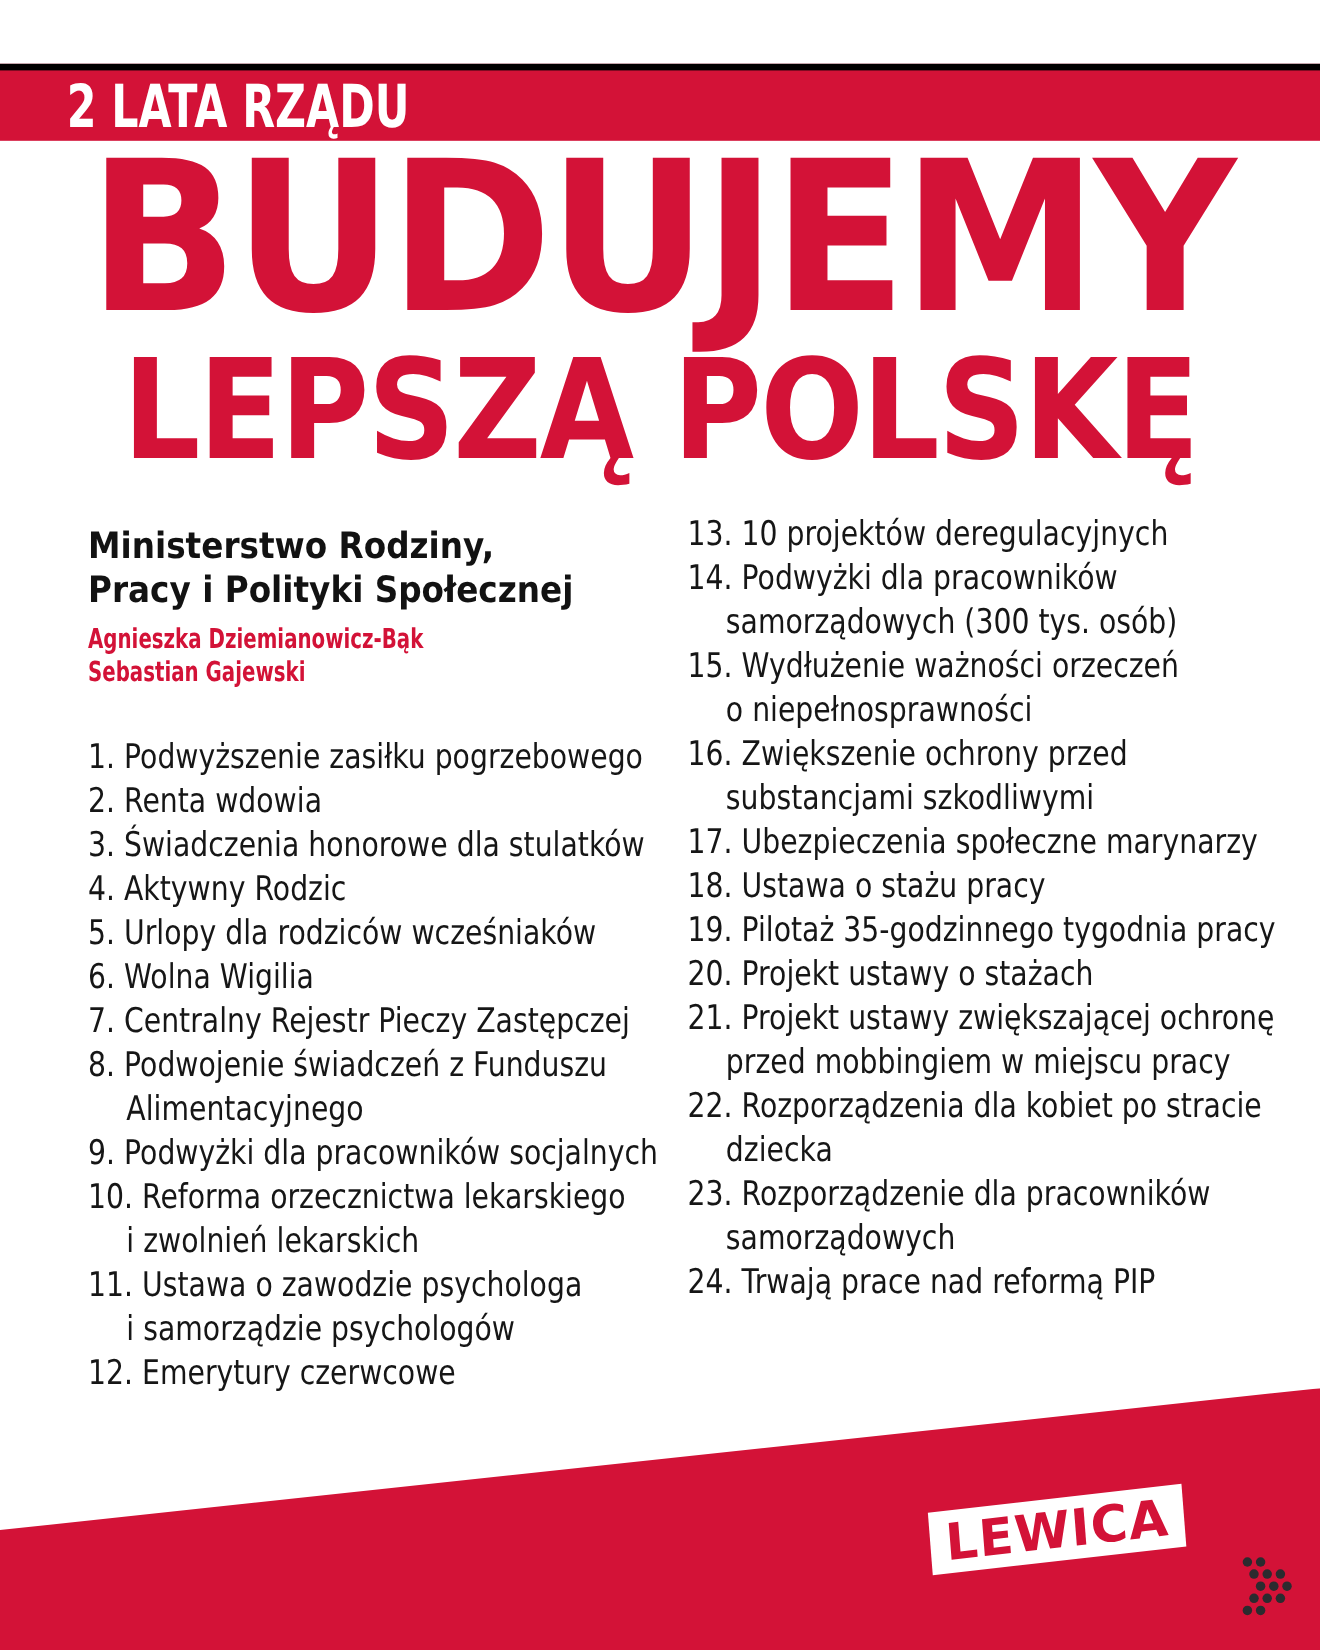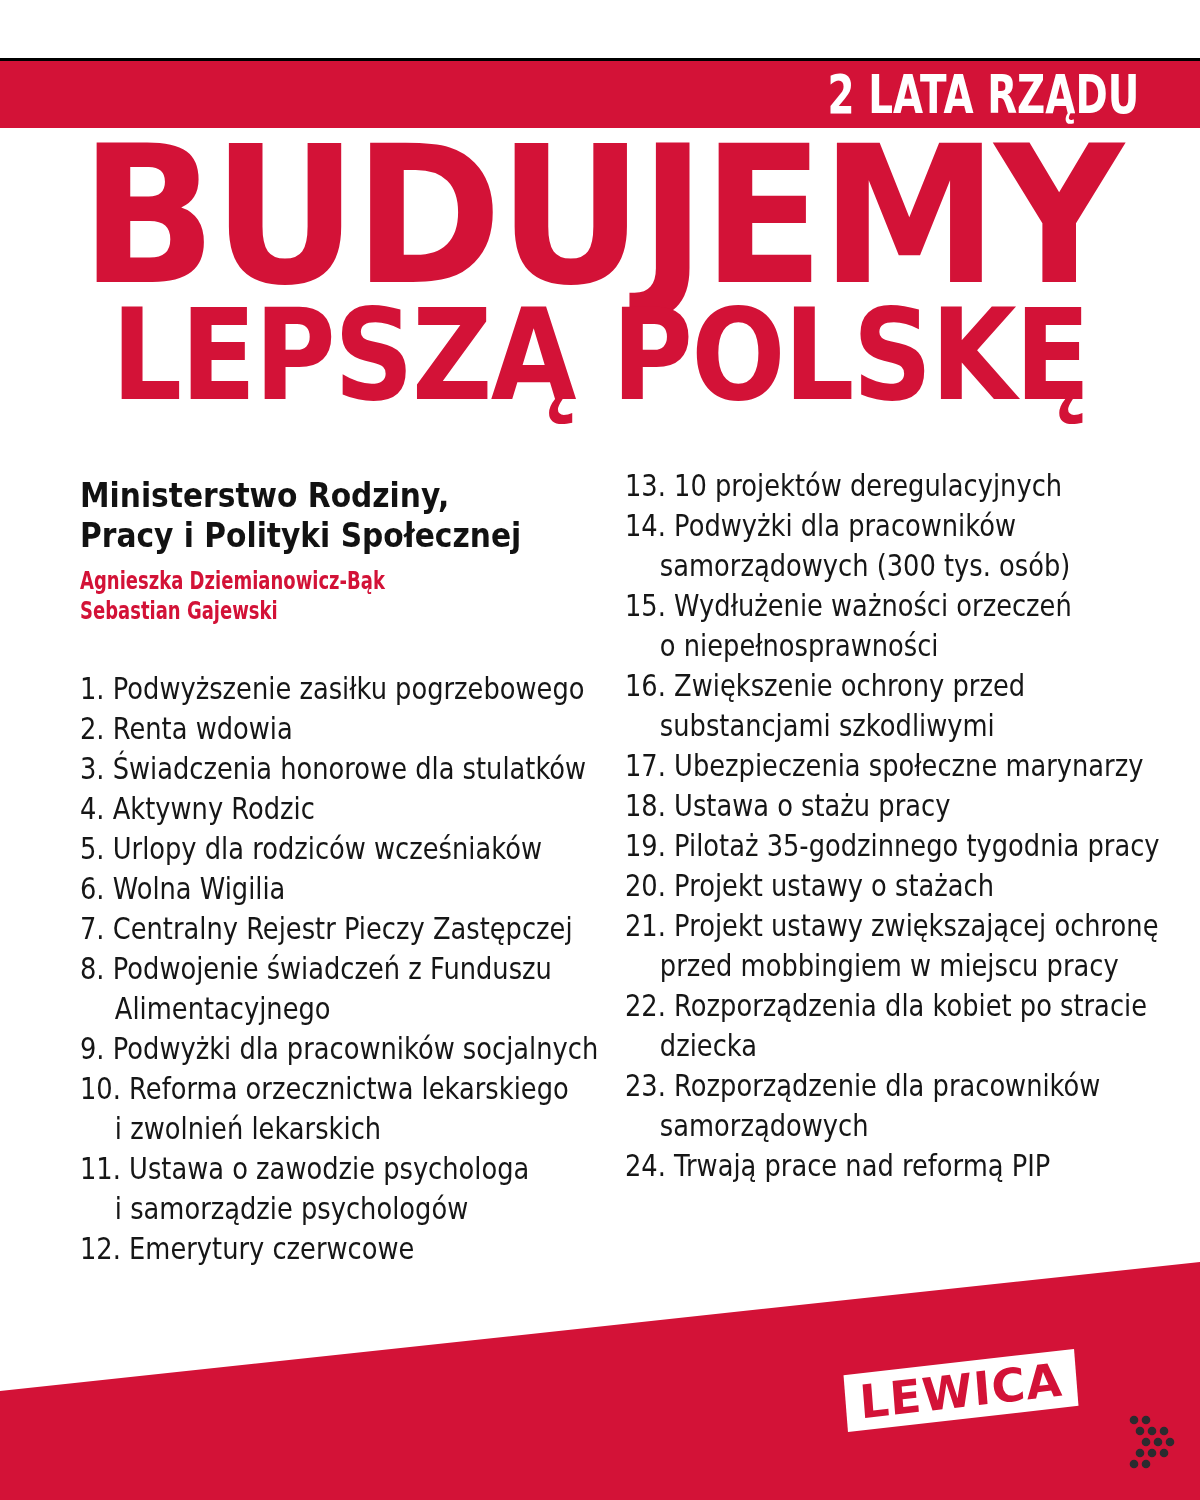--- a/index.html
+++ b/index.html
@@ -4,31 +4,31 @@
 <style>
   html,body{margin:0;padding:0;}
   body{
     width:1200px;height:1500px;position:relative;overflow:hidden;
     background:#ffffff;
     font-family:"DejaVu Sans","Liberation Sans",sans-serif;
   }
   
   .top-bar{
     position:absolute;left:0;top:58px;width:1200px;height:70px;
-    background:#d31237;border-top:3px solid #000000;box-sizing:border-box;
-    display:flex;align-items:center;justify-content:flex-end;
+    background:#d31237;border-top:6px solid #000000;box-sizing:border-box;
+    display:flex;align-items:center;justify-content:flex-start;
   }
   .top-bar-text{
     display:inline-block;color:#ffffff;font-weight:bold;font-size:54px;line-height:63px;
     transform:scaleX(0.72);transform-origin:center;white-space:nowrap;letter-spacing:0px;
   }
   
   .title-line{position:absolute;left:0;width:1200px;text-align:center;white-space:nowrap;}
   .title1{top:122px;}
-  .title2{top:293px;}
+  .title2{top:310px;}
   .title1 .t{
     display:inline-block;color:#d31237;font-weight:bold;font-size:190px;line-height:190px;
     transform:scaleX(0.94);transform-origin:center;letter-spacing:-4px;
   }
   .title2 .t{
     display:inline-block;color:#d31237;font-weight:bold;font-size:126px;line-height:126px;
     transform:scaleX(0.88);transform-origin:center;letter-spacing:-2px;
   }
   
   .ministry{

